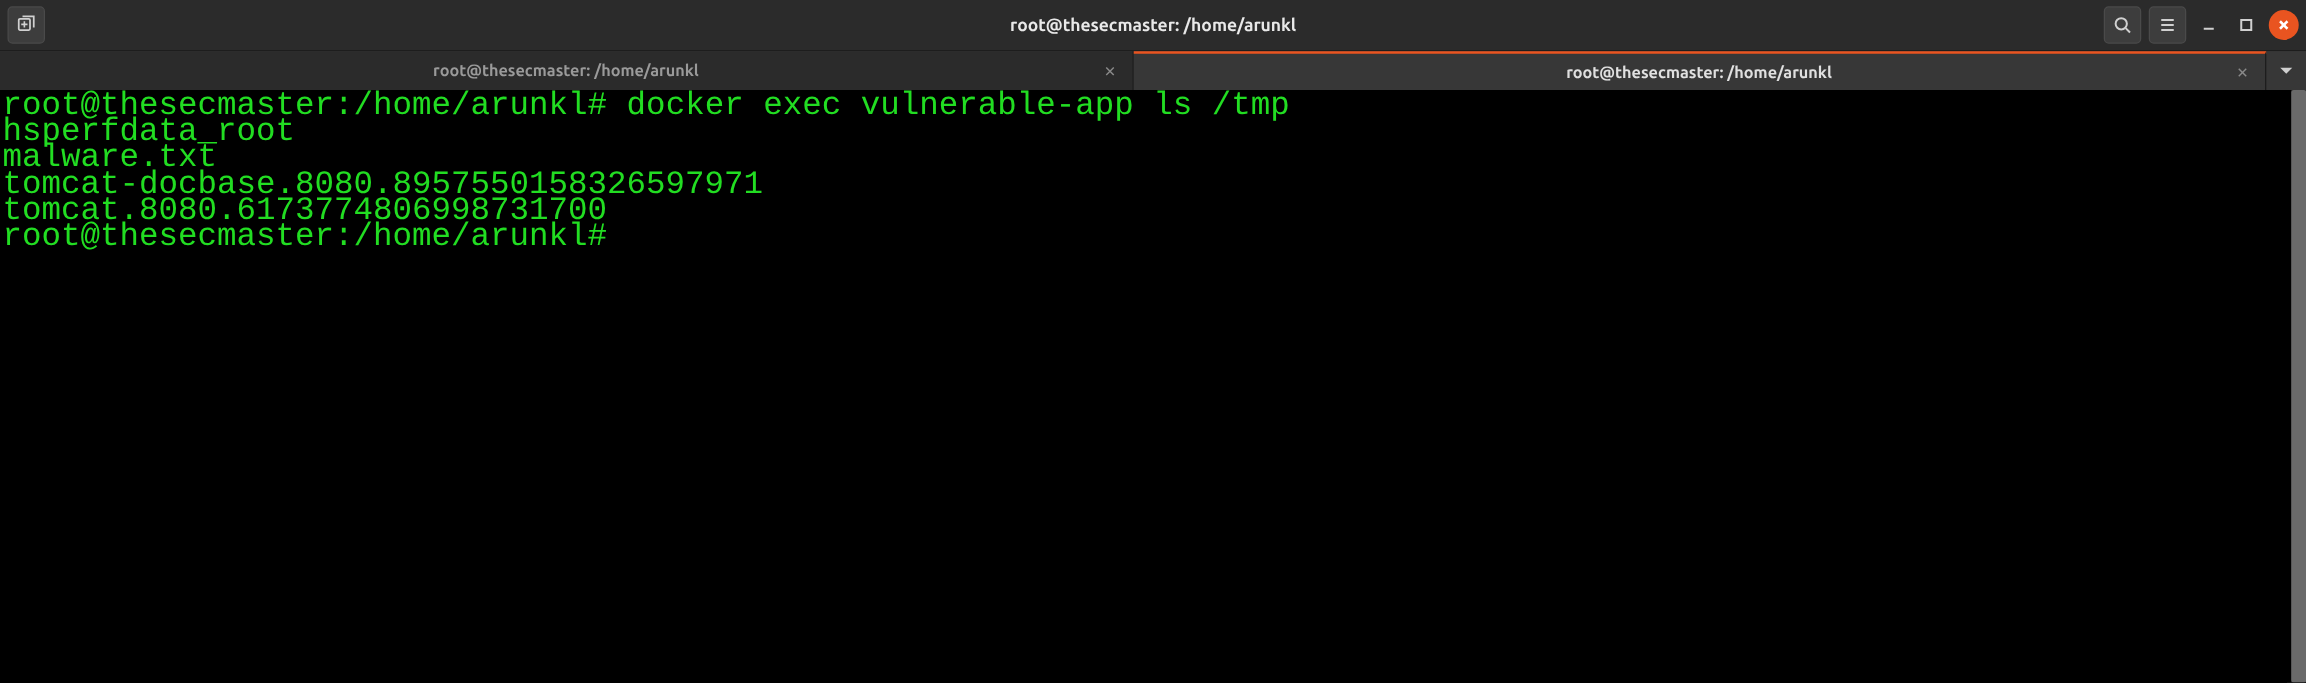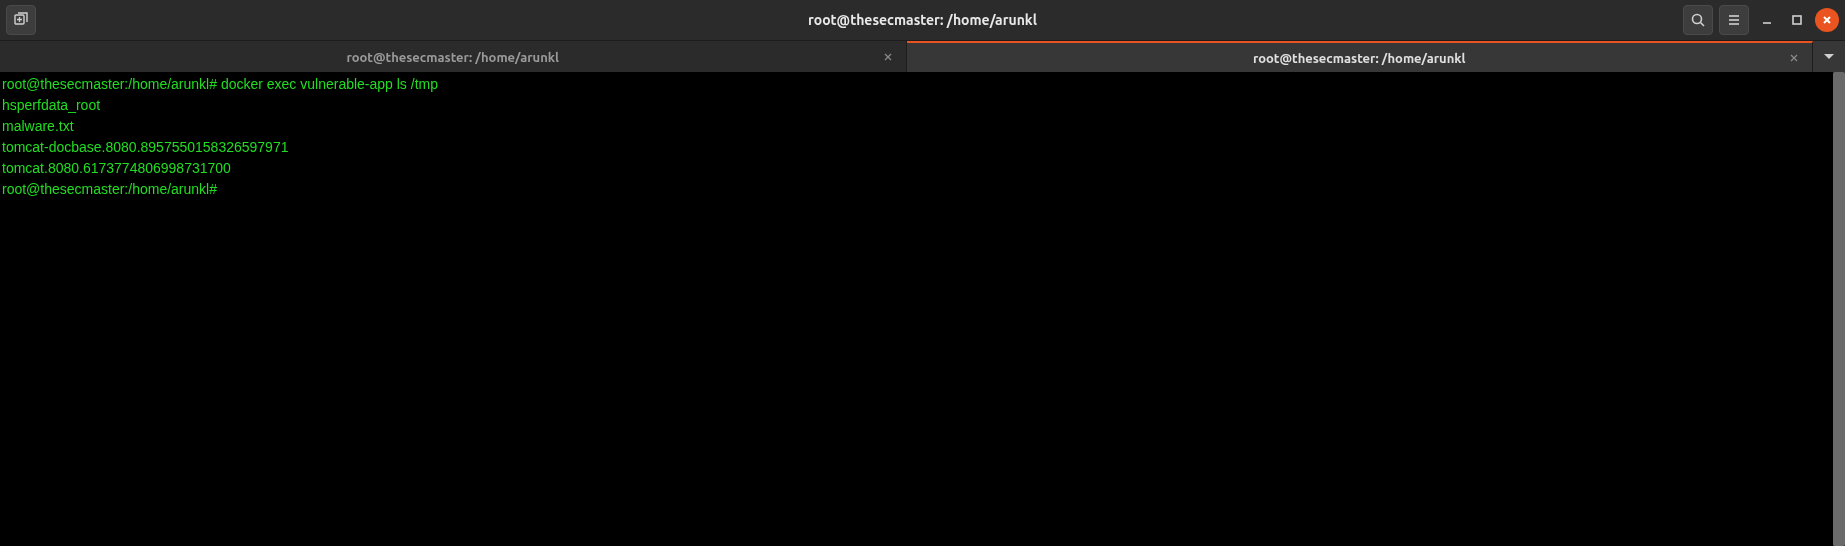--- a/index.html
+++ b/index.html
@@ -113,22 +113,22 @@
     .tab-dropdown svg { fill: #d0d0d0; }
     .terminal-area {
       flex: 1;
       background: #000000;
       display: flex;
       position: relative;
     }
     .terminal {
       flex: 1;
       padding: 2px 2px;
-      font-family: Liberation Sans, sans-serif;
-      font-size: 14px;
+      font-family: Liberation Mono, monospace;
+      font-size: 26px;
       line-height: 21px;
       color: #22dd22;
       white-space: pre;
       overflow: hidden;
     }
     .terminal .line { display: block; }
     .scrollbar {
       width: 12px;
       background: #2a2a2a;
       position: relative;

